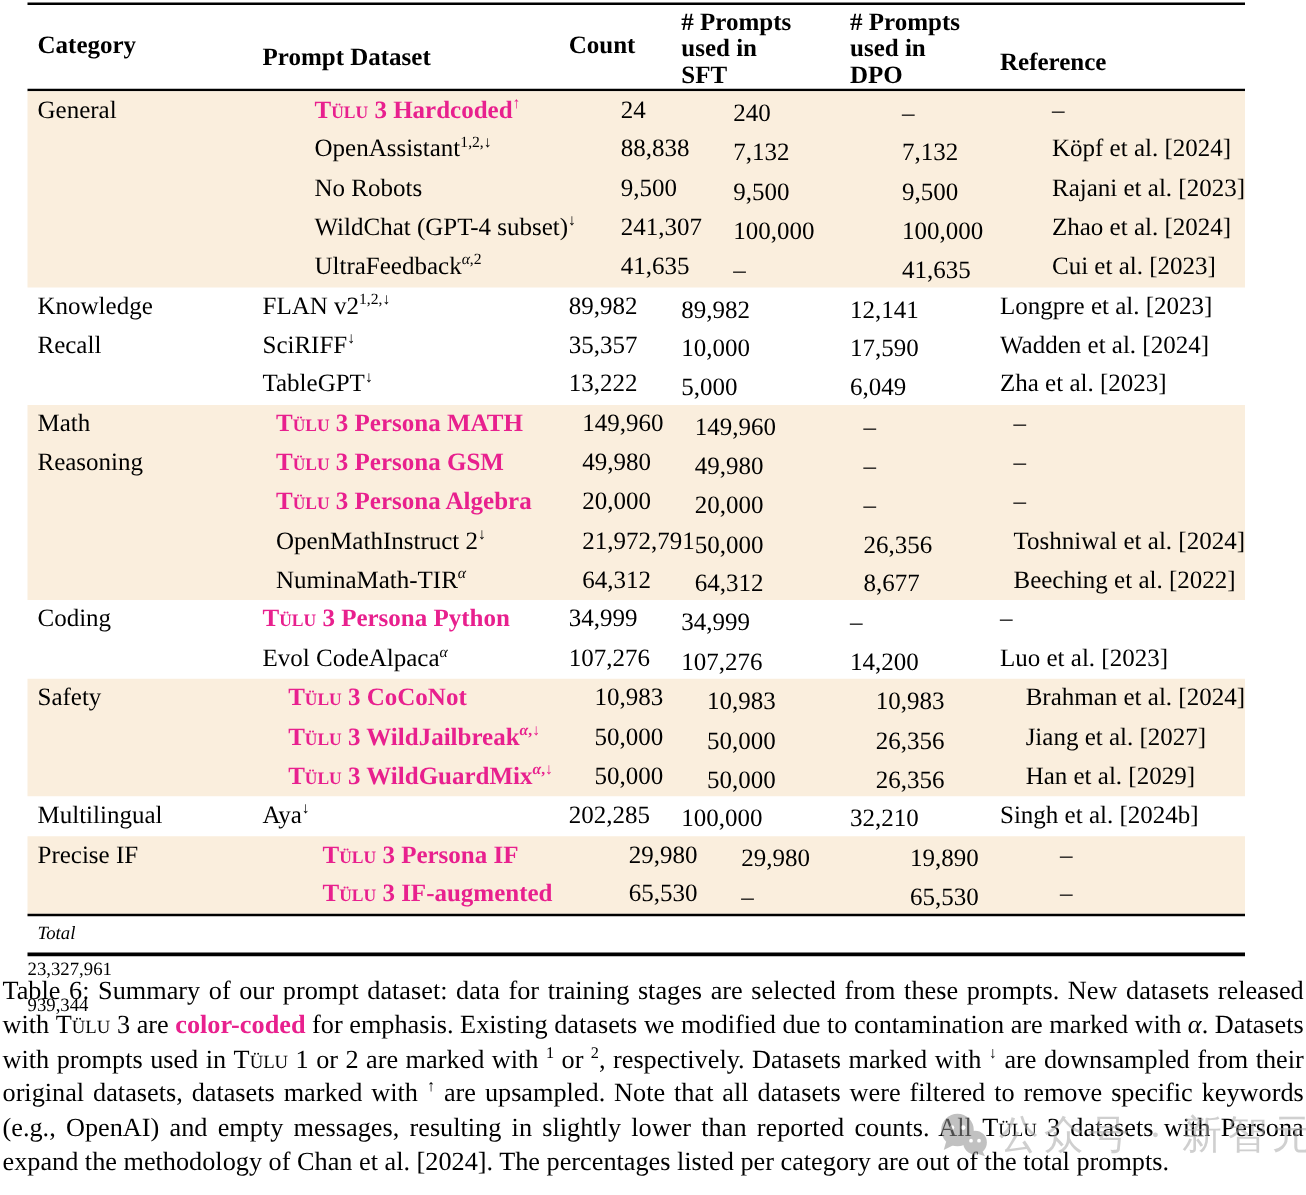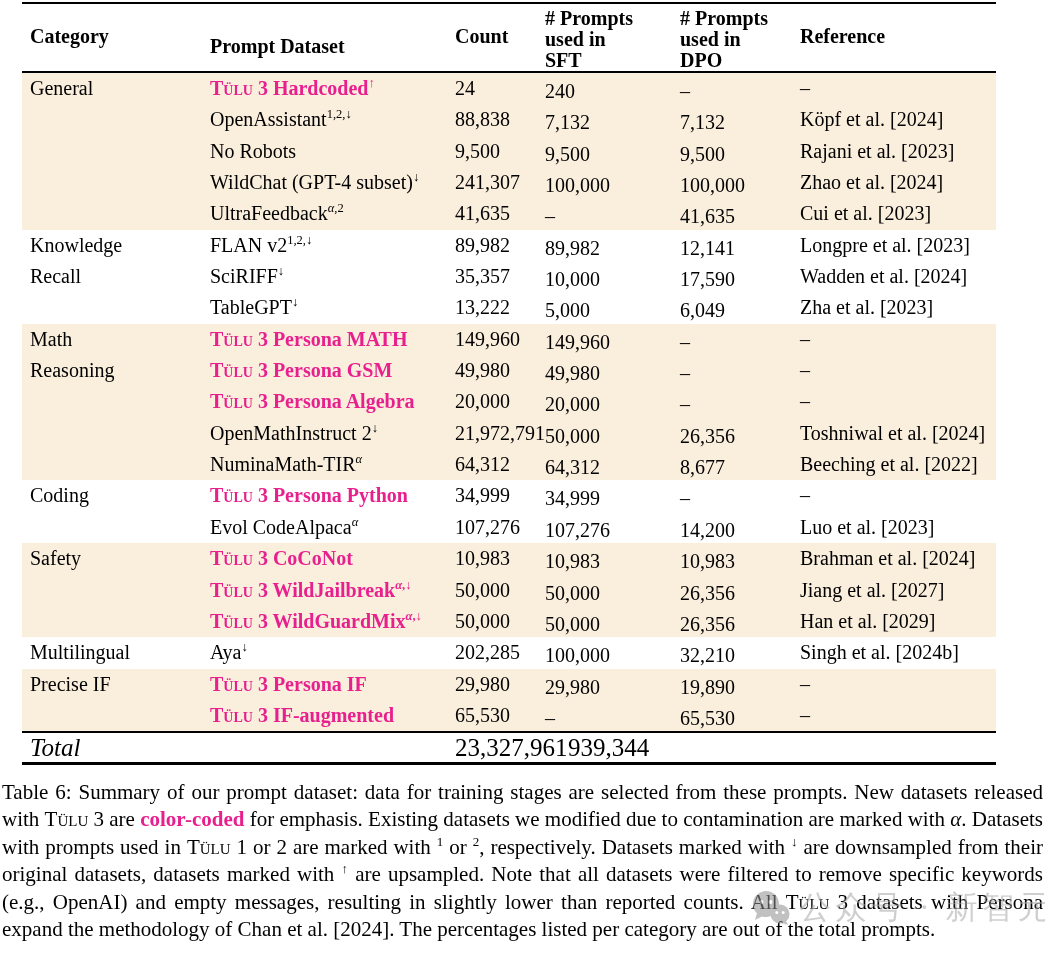--- a/index.html
+++ b/index.html
@@ -17,37 +17,37 @@
   .rule.bot { height:3px; }
 
   
   .hdr-row { display:flex; height:67px; font-weight:bold; font-size:20px; }
   .hc { line-height:21px; white-space:pre-line; }
   .hc.c1 { width:188px; padding:22px 0 0 8px; }
   .hc.c2 { width:245px; padding-top:32px; }
   .hc.c3 { width:90px;  padding-top:22px; }
   .hc.c4 { width:135px; padding-top:4px; }
   .hc.c5 { width:120px; padding-top:4px; }
-  .hc.c6 { flex:1;      padding-top:22px; }
+  .hc.c6 { flex:1;      padding-top:36px; }
 
   
   .group { display:flex; }
-  .group.shaded { background:var(--band); }
+  .group.shaded { background:var(--band);gap:48px; }
   .cat { width:188px; padding-left:8px; font-size:20px; }
   .cat div { height:31.35px; line-height:31.35px; white-space:nowrap; }
   .rows { flex:1; display:grid; grid-template-columns:245px 90px 135px 120px 1fr;
           grid-auto-rows:31.35px; font-size:20px; }
   .rows > div { line-height:31.35px; white-space:nowrap; }
   .cell-shift { transform:translateY(3px); }
   .ds-tulu { color:var(--accent); font-weight:bold; }
   .sc { font-variant:small-caps; }
   sup { font-size:12.5px; line-height:0; }
 
   
-  .total-row { display:flex; height:29px; line-height:29px; font-size:25px; }
+  .total-row { display:flex; height:29px; line-height:29px; font-size:15px;flex-direction:column; }
   .total-label { width:433px; padding-left:8px; font-style:italic; }
   .total-count { width:113px; white-space:nowrap; }
   .total-sft { flex:1; white-space:nowrap; }
 
   
   .caption {
     position:absolute; left:2px; top:779px; width:1041px;
     font-size:21px; line-height:27.4px; text-align:justify; margin:0;
   }
   .caption sup { font-size:13px; }

